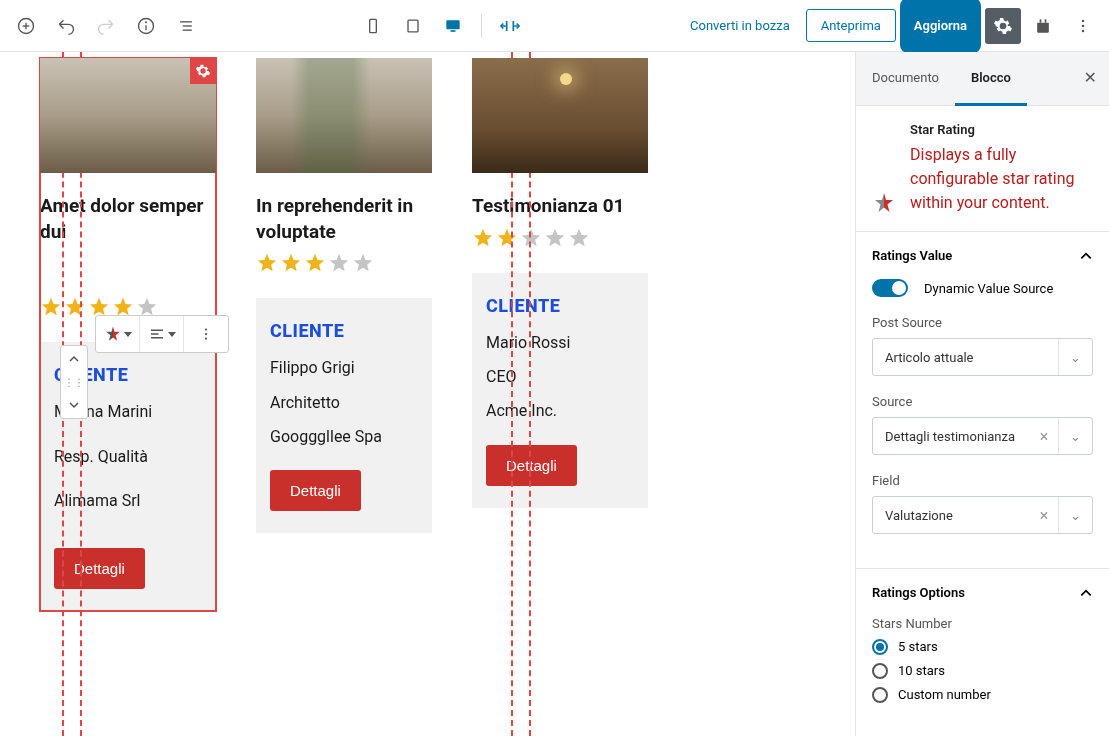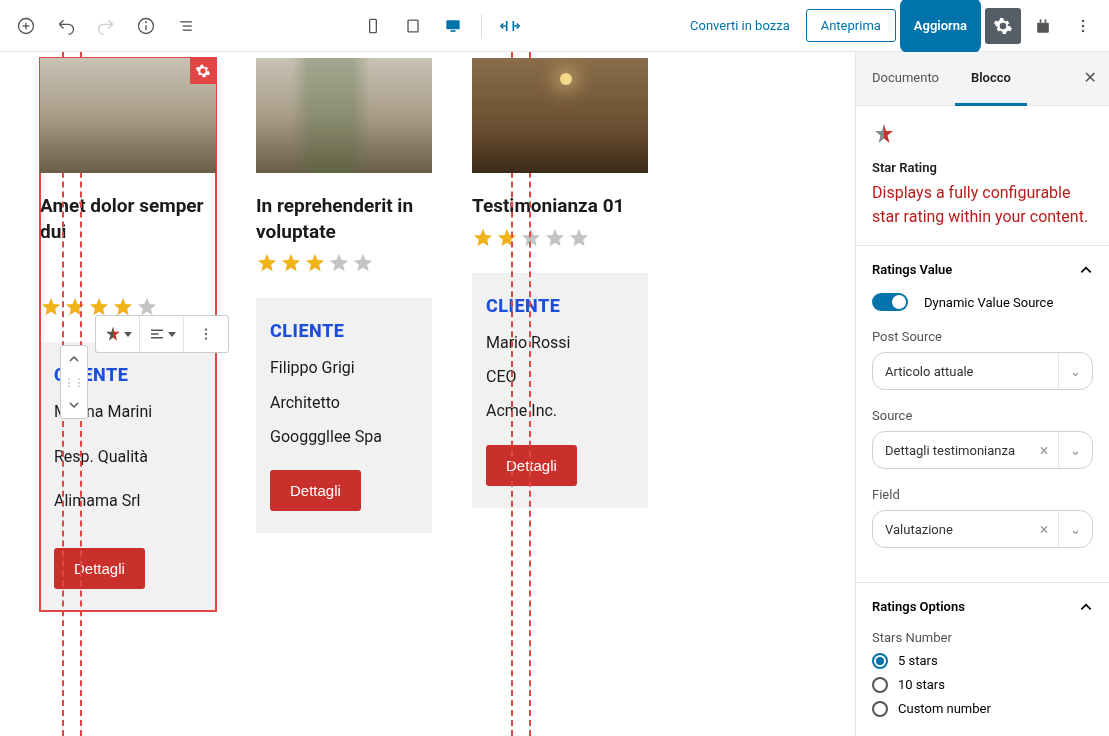--- a/index.html
+++ b/index.html
@@ -57,35 +57,35 @@
 .room.green::before { background: linear-gradient(90deg, transparent 20%, #4a6b3a 30%, #4a6b3a 55%, transparent 65%); }
 .room.warm { background: linear-gradient(180deg, #8a6d4a 0%, #6b4f32 60%, #3a2a18 100%); }
 .room.warm::after { content: ''; position: absolute; top: 15px; left: 50%; width: 12px; height: 12px; border-radius: 50%; background: #f5d88a; box-shadow: 0 0 18px 6px rgba(245,216,138,0.5); }
 
 .sidebar { width: 254px; border-left: 1px solid #e2e4e7; background: #fff; overflow-y: auto; }
 .tabs { display: flex; border-bottom: 1px solid #e2e4e7; background: #f3f4f5; position: relative; }
 .tab { padding: 18px 16px; font-size: 13px; color: #555; cursor: pointer; }
 .tab.active { color: #1e1e1e; font-weight: 600; border-bottom: 3px solid #0073aa; margin-bottom: -1px; }
 .tab-close { position: absolute; right: 12px; top: 16px; cursor: pointer; color: #555; }
 
-.block-header { display: flex; gap: 14px; padding: 16px; align-items: flex-start; flex-direction: column; }
+.block-header { display: flex; gap: 14px; padding: 16px; align-items: flex-end; }
 .block-icon { width: 24px; height: 24px; flex-shrink: 0; }
 .block-title { font-size: 13px; font-weight: 600; color: #1e1e1e; margin-bottom: 6px; }
 .block-desc { font-size: 16px; color: #b91c1c; line-height: 1.5; }
 
 .panel { border-top: 1px solid #e2e4e7; }
 .panel-head { padding: 16px; display: flex; justify-content: space-between; align-items: center; cursor: pointer; font-size: 13px; font-weight: 600; }
 .panel-body { padding: 0 16px 16px; }
 .toggle-row { display: flex; align-items: center; gap: 16px; margin-bottom: 18px; }
 .toggle { width: 36px; height: 18px; background: #0073aa; border-radius: 10px; position: relative; cursor: pointer; }
 .toggle::after { content: ''; position: absolute; width: 14px; height: 14px; background: #fff; border-radius: 50%; top: 2px; right: 2px; }
 .toggle-label { font-size: 13px; }
 
 .field-label { font-size: 13px; color: #555; margin-bottom: 8px; display: block; }
-.select { width: 100%; border: 1px solid #cbd0d3; border-radius: 13px; height: 38px; display: flex; align-items: center; padding: 0 12px; font-size: 13px; color: #333; position: relative; margin-bottom: 18px; cursor: pointer; }
+.select { width: 100%; border: 1px solid #cbd0d3; border-radius: 3px; height: 38px; display: flex; align-items: center; padding: 0 12px; font-size: 13px; color: #333; position: relative; margin-bottom: 18px; cursor: pointer; }
 .select-caret { position: absolute; right: 0; top: 0; bottom: 0; width: 34px; border-left: 1px solid #e2e4e7; display: flex; align-items: center; justify-content: center; color: #888; }
 .select-clear { position: absolute; right: 34px; top: 0; bottom: 0; width: 28px; display: flex; align-items: center; justify-content: center; color: #999; font-size: 16px; }
 
 .radio-row { display: flex; gap: 10px; margin: 8px 0; font-size: 13px; cursor: pointer; }
 .radio { width: 16px; height: 16px; border: 2px solid #555; border-radius: 50%; display: inline-flex; align-items: center; justify-content: center; }
 .radio.checked { border-color: #0073aa; }
 .radio.checked::after { content: ''; width: 8px; height: 8px; background: #0073aa; border-radius: 50%; }
 </style>
 </head>
 <body>

